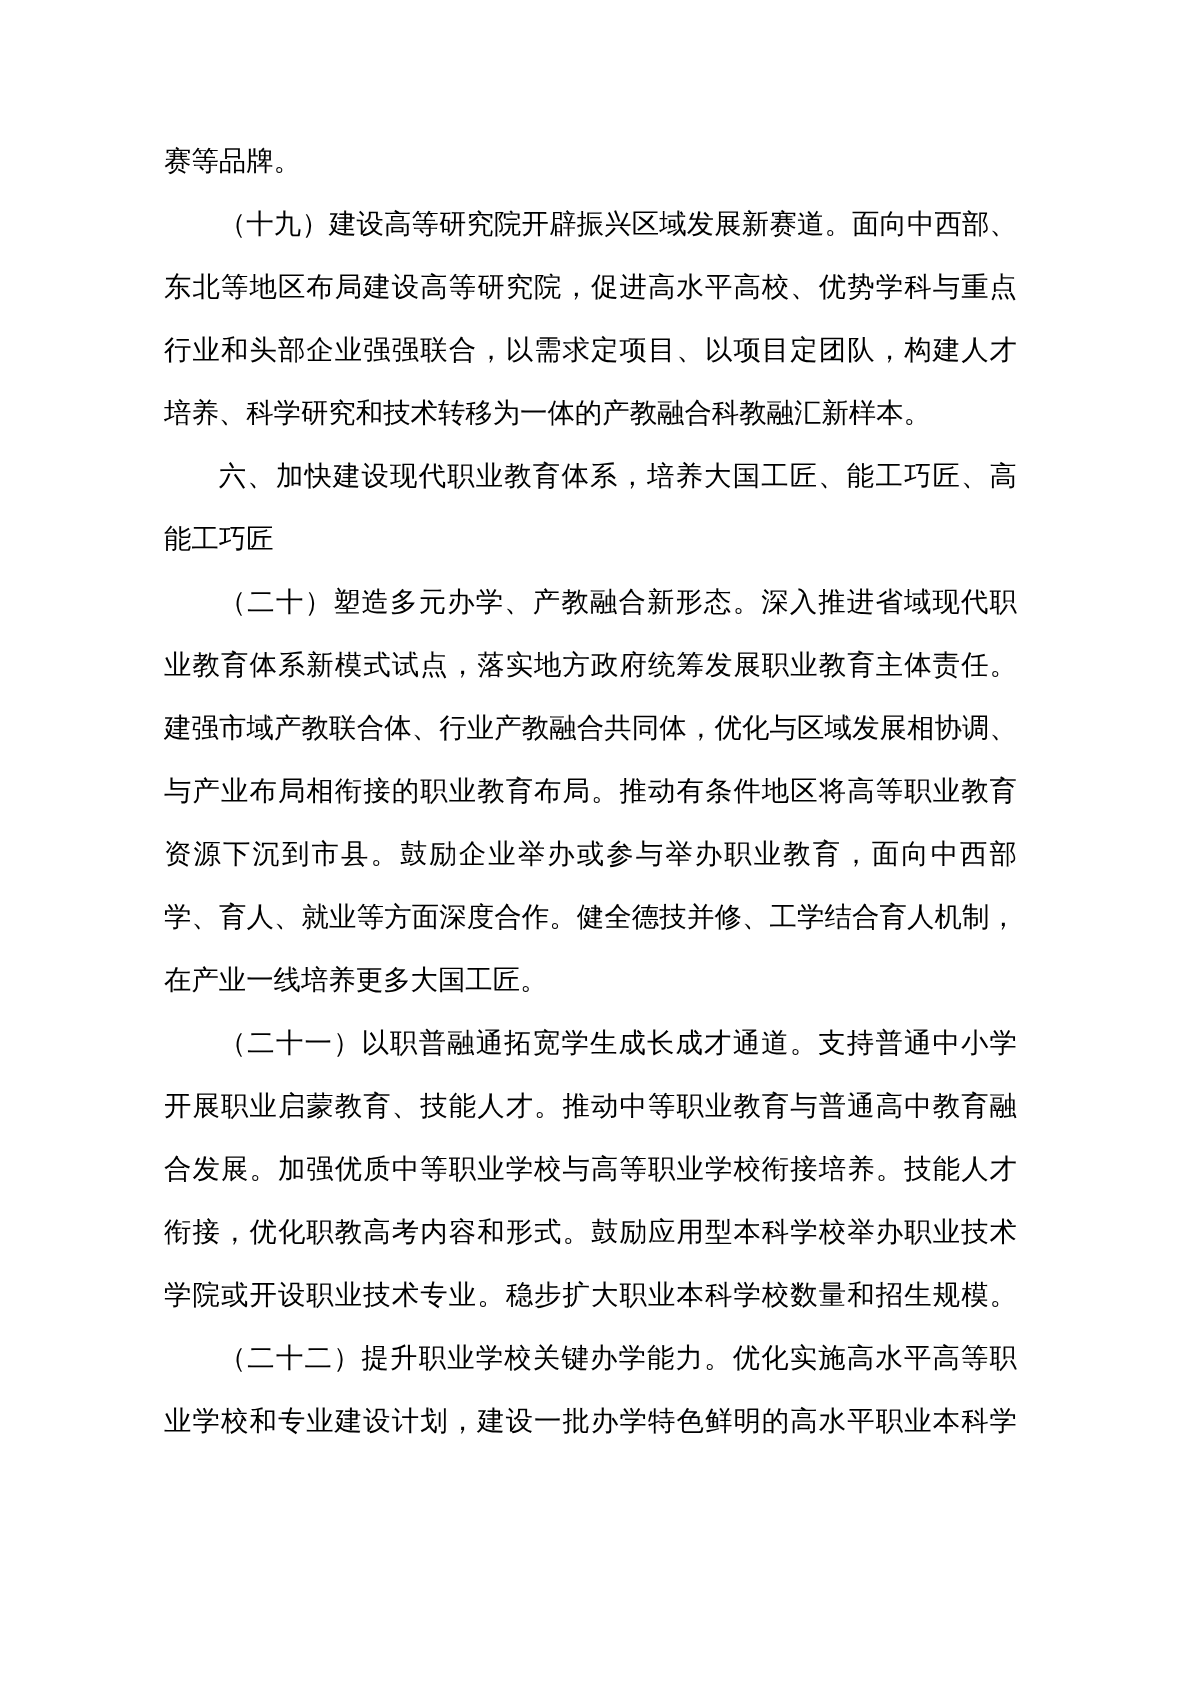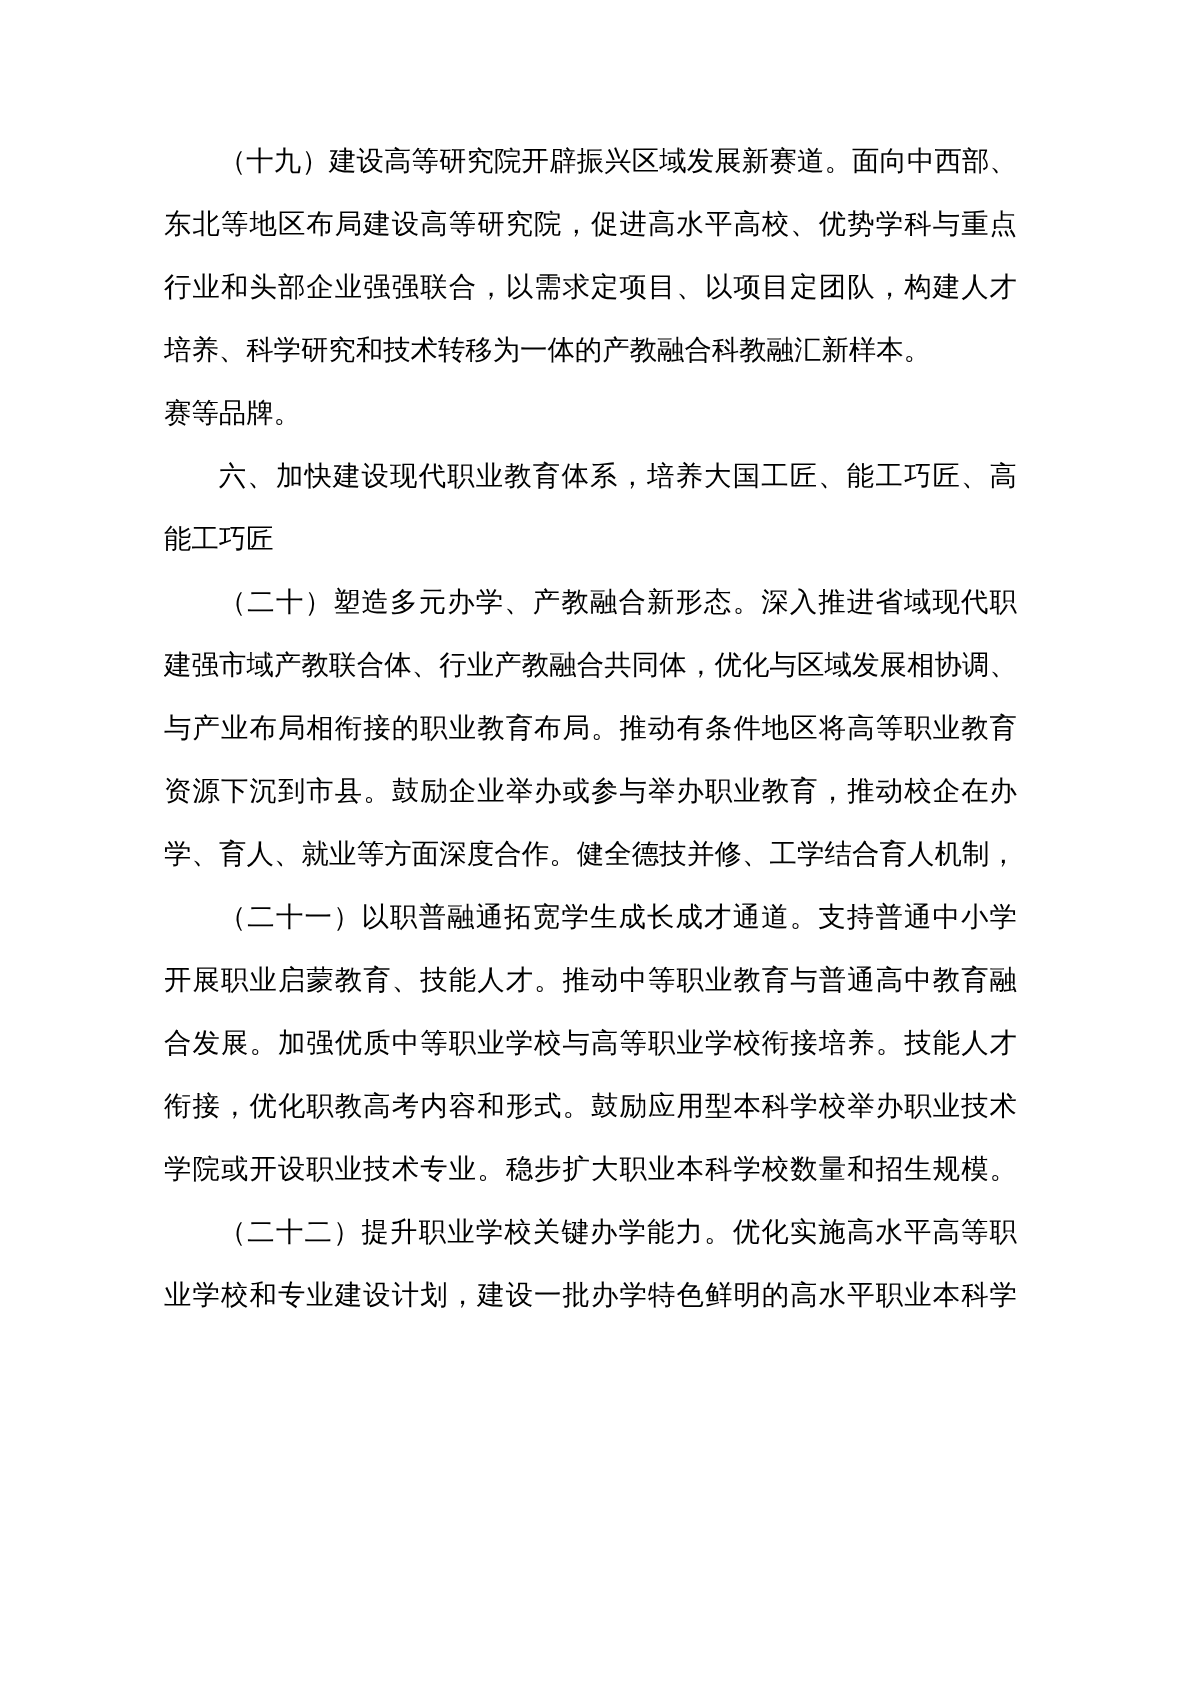--- a/index.html
+++ b/index.html
@@ -44,38 +44,40 @@
   .line.indent {
     padding-left: 54.8px;
   }
 </style>
 </head>
 <body>
 
 <div class="page">
   <div class="text-column" id="doc-body">
       <div class="block">
+        <div class="line">赛等品牌。</div>
+      </div>
+      <div class="block">
         <div class="line indent justify">（十九）建设高等研究院开辟振兴区域发展新赛道。面向中西部、</div>
         <div class="line justify">东北等地区布局建设高等研究院，促进高水平高校、优势学科与重点</div>
         <div class="line justify">行业和头部企业强强联合，以需求定项目、以项目定团队，构建人才</div>
         <div class="line">培养、科学研究和技术转移为一体的产教融合科教融汇新样本。</div>
-      </div>
-      <div class="block">
-        <div class="line">赛等品牌。</div>
       </div>
       <div class="block">
         <div class="line indent justify">六、加快建设现代职业教育体系，培养大国工匠、能工巧匠、高</div>
         <div class="line">能工巧匠</div>
       </div>
       <div class="block">
         <div class="line indent justify">（二十）塑造多元办学、产教融合新形态。深入推进省域现代职</div>
+        <div class="line justify">业教育体系新模式试点，落实地方政府统筹发展职业教育主体责任。</div>
         <div class="line justify">建强市域产教联合体、行业产教融合共同体，优化与区域发展相协调、</div>
         <div class="line justify">与产业布局相衔接的职业教育布局。推动有条件地区将高等职业教育</div>
-        <div class="line justify">资源下沉到市县。鼓励企业举办或参与举办职业教育，推动校企在办</div>
+        <div class="line justify">资源下沉到市县。鼓励企业举办或参与举办职业教育，面向中西部</div>
         <div class="line justify">学、育人、就业等方面深度合作。健全德技并修、工学结合育人机制，</div>
+        <div class="line">在产业一线培养更多大国工匠。</div>
       </div>
       <div class="block">
         <div class="line indent justify">（二十一）以职普融通拓宽学生成长成才通道。支持普通中小学</div>
         <div class="line justify">开展职业启蒙教育、技能人才。推动中等职业教育与普通高中教育融</div>
         <div class="line justify">合发展。加强优质中等职业学校与高等职业学校衔接培养。技能人才</div>
         <div class="line justify">衔接，优化职教高考内容和形式。鼓励应用型本科学校举办职业技术</div>
         <div class="line justify">学院或开设职业技术专业。稳步扩大职业本科学校数量和招生规模。</div>
       </div>
       <div class="block">
         <div class="line indent justify">（二十二）提升职业学校关键办学能力。优化实施高水平高等职</div>

